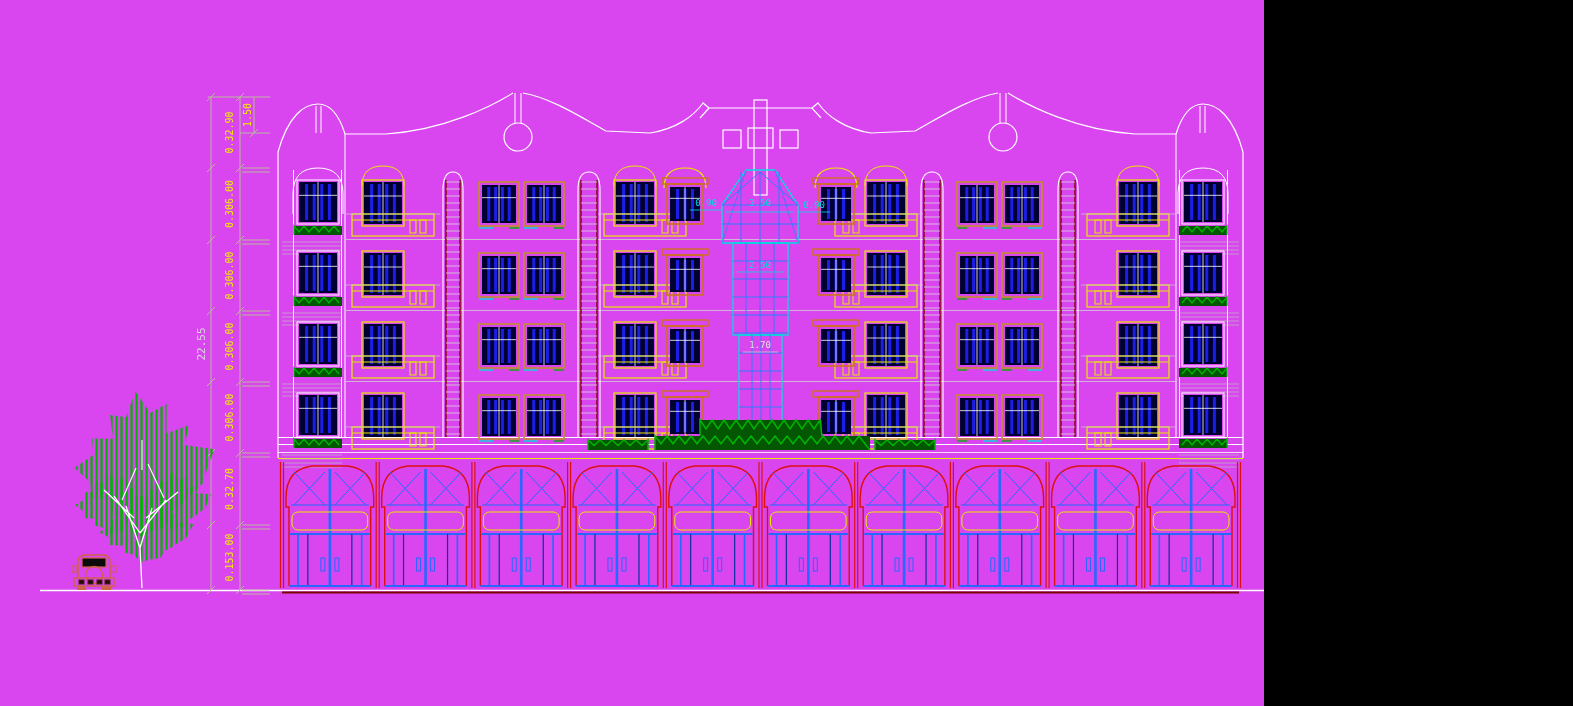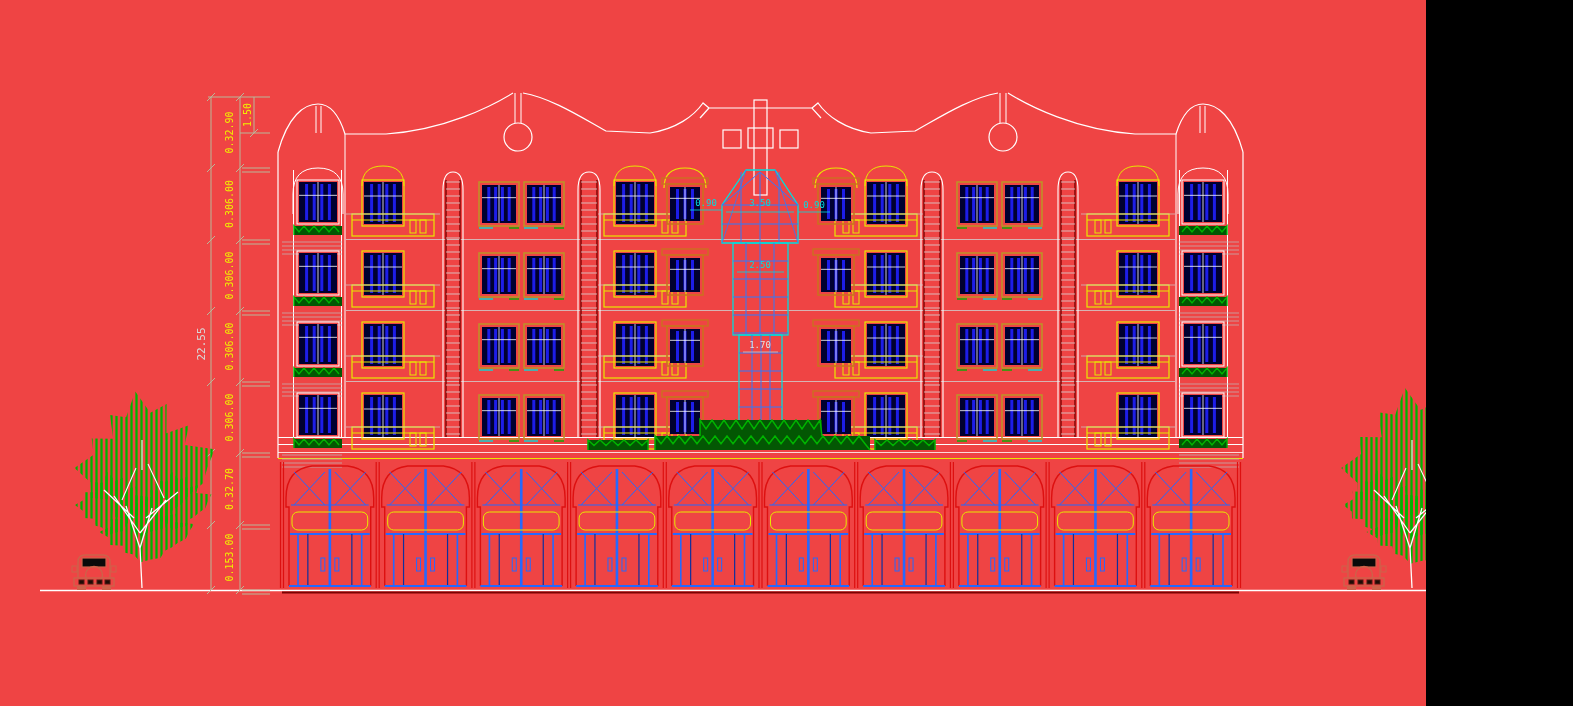--- a/index.html
+++ b/index.html
@@ -1,16 +1,16 @@
 <!DOCTYPE html>
 <html><head>
 <meta charset="utf-8">
 <style>
   html,body{margin:0;padding:0;background:#000;}
-  #stage{position:relative;width:1426px;height:706px;background:#ef4444;overflow:hidden;
+  #stage{position:relative;width:1264px;height:706px;background:#d946ef;overflow:hidden;
          font-family:"DejaVu Sans Mono", monospace;}
   svg text{font-family:"DejaVu Sans Mono", monospace;}
 </style>
 </head>
 <body>
 
 <div id="stage">
   <svg id="cv" width="1573" height="706" viewBox="0 0 1573 706">
       <g>
         <line x1="40" y1="590.5" x2="1540" y2="590.5" stroke="#ffffff" stroke-width="1.4"></line>

